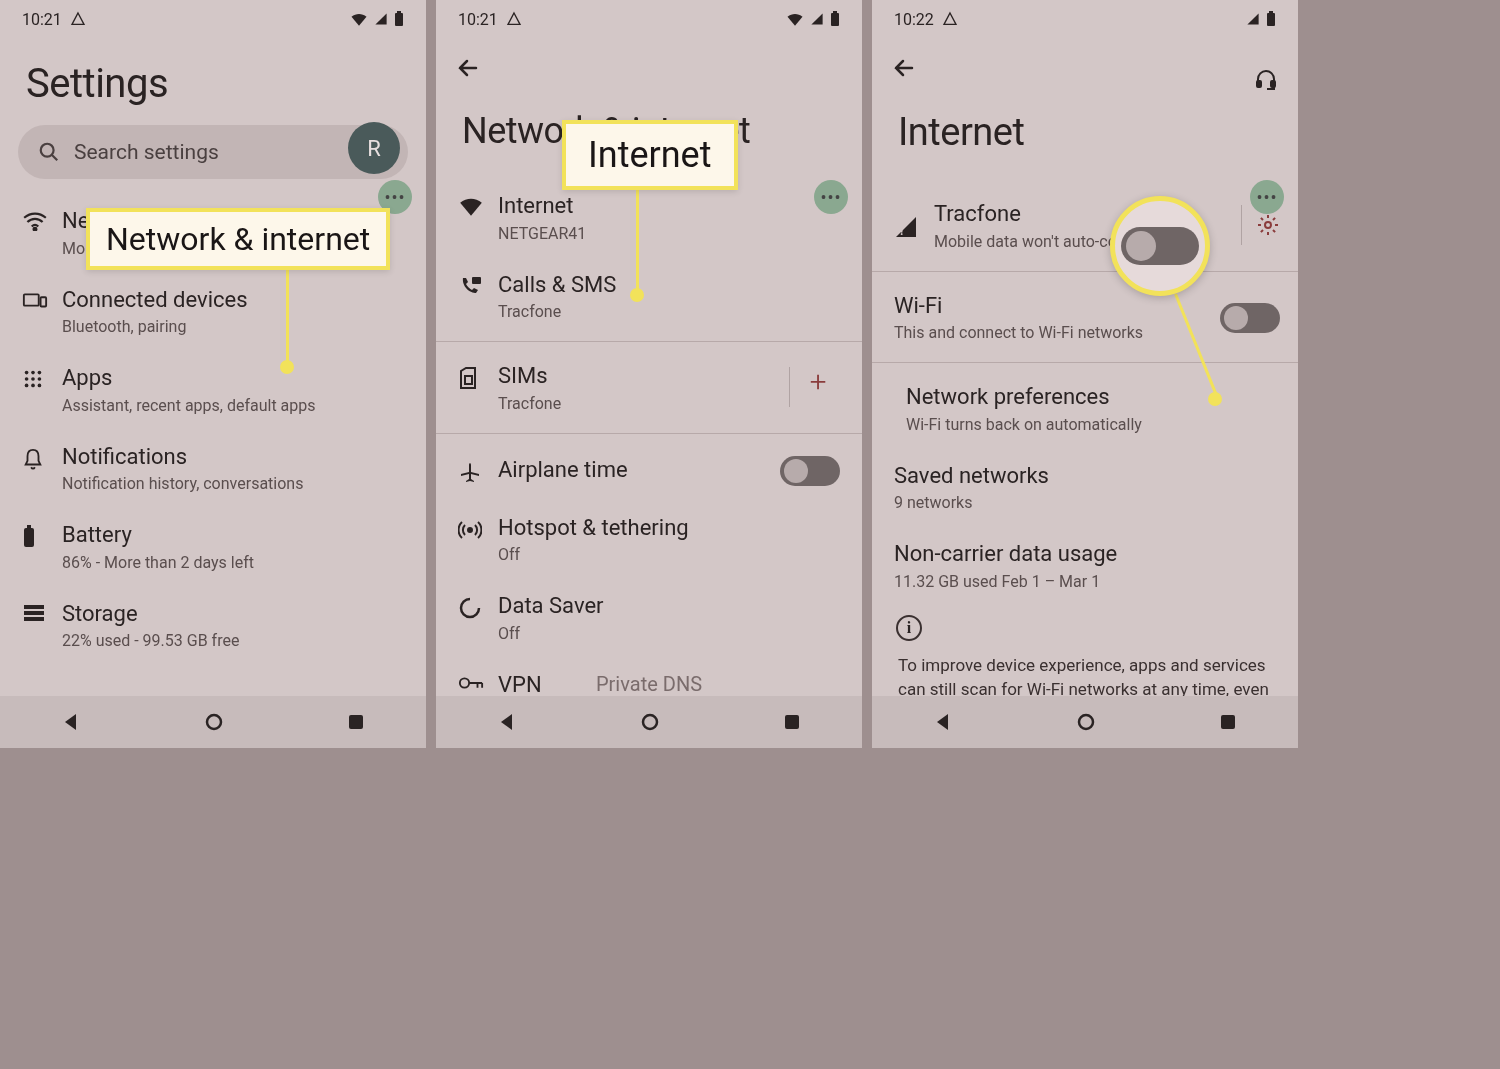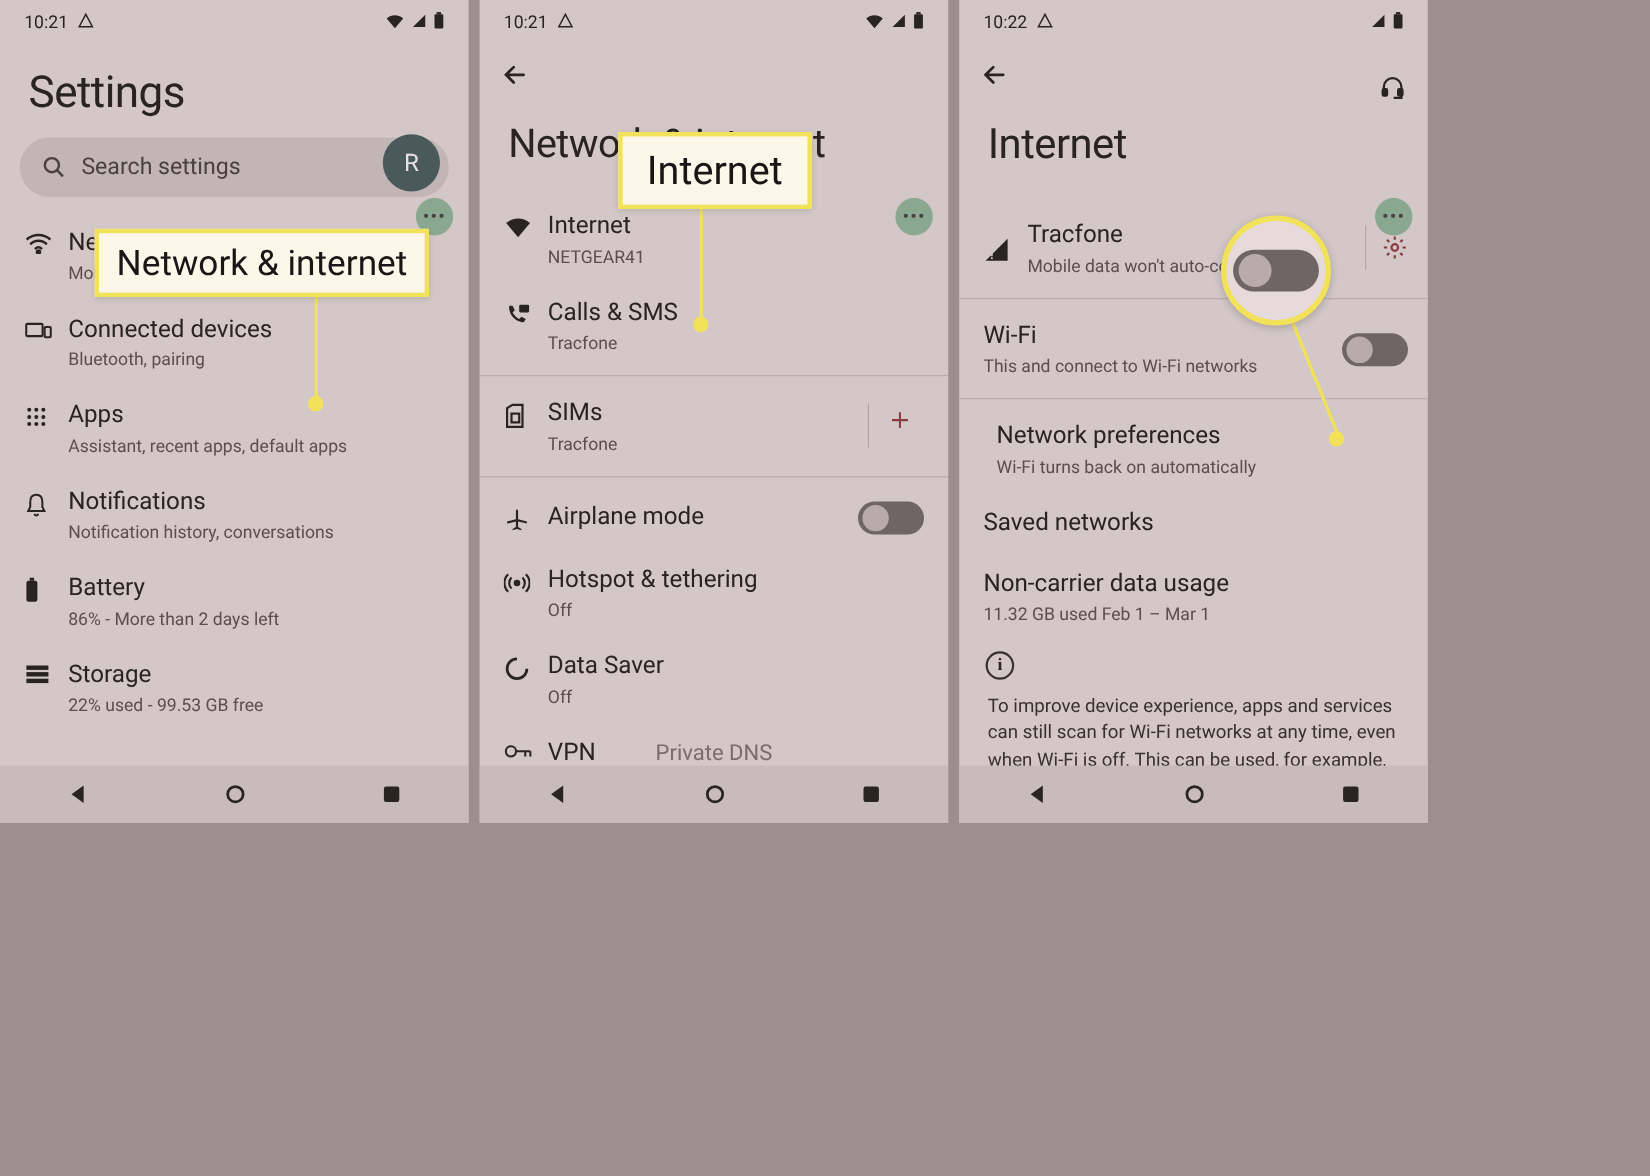--- a/index.html
+++ b/index.html
@@ -405,21 +405,21 @@
       <div class="add-plus">＋</div>
     </div>
     <div class="hr"></div>
     <div class="row" style="align-items:center;">
       <div class="row-icon">
         <svg width="24" height="24" viewBox="0 0 24 24" fill="#2a2323">
             <path d="M21 14 L13 12 V5 C13 4 12.5 3 12 3 C11.5 3 11 4 11 5 V12 L3 14 V16 L11 14 V19 L8 21 V22 L12 21 L16 22 V21 L13 19 V14 L21 16 Z"></path>
           </svg>
       </div>
       <div class="row-body">
-        <div class="row-title">Airplane mode</div>
+        <div class="row-title">Airplane time</div>
       </div>
       <div class="toggle">
           <div class="knob"></div>
         </div>
     </div>
     <div class="row">
       <div class="row-icon">
         <svg width="24" height="24" viewBox="0 0 24 24" fill="none" stroke="#2a2323" stroke-width="2">
             <circle cx="12" cy="12" r="2" fill="#2a2323"></circle>
             <path d="M7 17 A7 7 0 0 1 7 7"></path>
@@ -559,20 +559,21 @@
 
   <div class="row" style="padding-left:34px;">
     <div class="row-body" style="padding-left:0;">
       <div class="row-title">Network preferences</div>
       <div class="row-sub">Wi-Fi turns back on automatically</div>
     </div>
   </div>
   <div class="row" style="padding-left:22px;">
     <div class="row-body" style="padding-left:0;">
       <div class="row-title">Saved networks</div>
+      <div class="row-sub">9 networks</div>
     </div>
   </div>
   <div class="row" style="padding-left:22px;">
     <div class="row-body" style="padding-left:0;">
       <div class="row-title">Non-carrier data usage</div>
       <div class="row-sub">11.32 GB used Feb 1 – Mar 1</div>
     </div>
   </div>
 
   <div style="padding:10px 22px 4px;">

